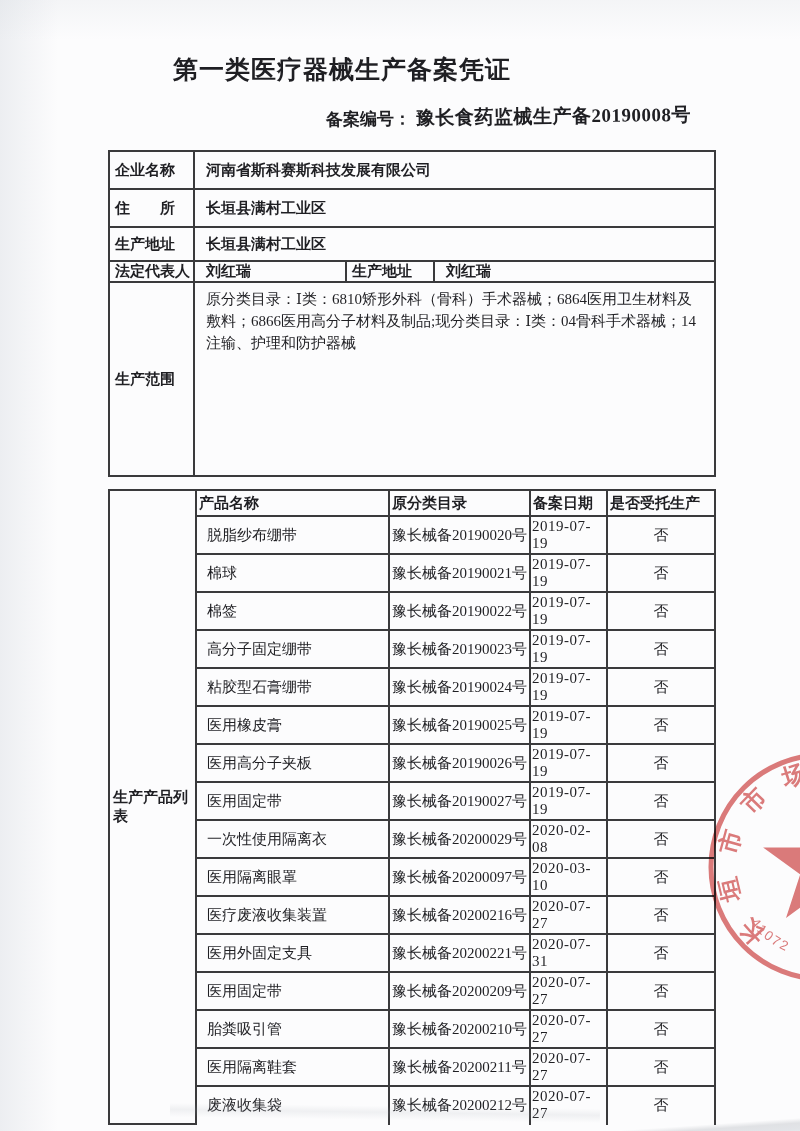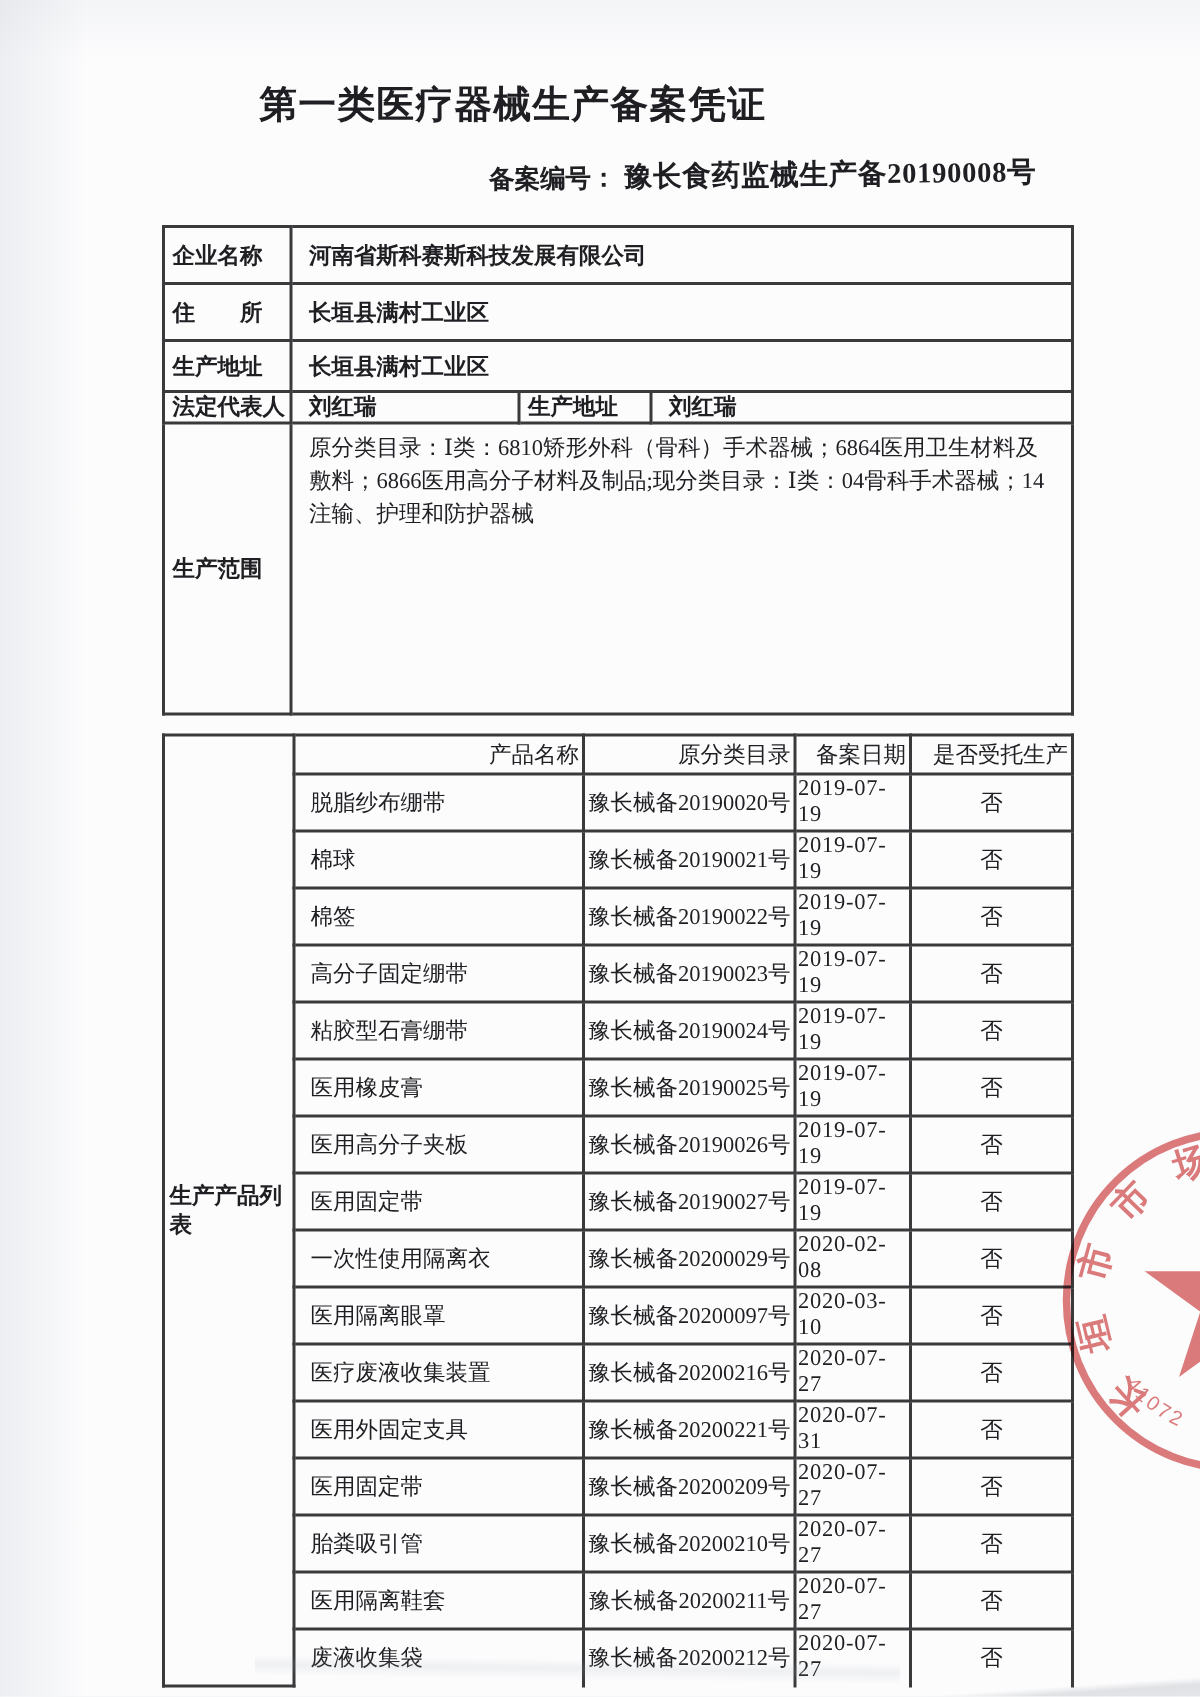--- a/index.html
+++ b/index.html
@@ -32,21 +32,21 @@
   td { border:2px solid var(--line); overflow:hidden; }
 
   .info-table { left:108px; top:150px; width:606px; }
   .label-cell { font-weight:bold; font-size:15px; padding:0 2px 0 5px; vertical-align:middle; }
   .value-cell { font-size:15px; padding:0 6px 0 11px; vertical-align:middle;font-weight:bold; }
   .scope-value-cell { vertical-align:top; padding:5px 8px 0 11px; line-height:22px; font-size:15px; }
 
   .product-table { left:108px; top:489px; width:606px; }
   .product-table td { font-size:15px; }
   .side-label-cell { font-weight:bold; font-size:14px; padding:0 1px 0 3px; vertical-align:middle; letter-spacing:0; }
-  .head-cell { text-align:right; font-weight:normal; font-size:14px; padding:0 2px; }
+  .head-cell { text-align:left; font-weight:bold; font-size:14px; padding:0 2px; }
   .c-name { text-align:left; padding-left:10px; }
   .c-code { text-align:center; padding:0 2px; }
   .c-date { font-size:14px; letter-spacing:0.5px; }
   .c-flag { text-align:center; }
   .product-table tr.data-row:last-child td { border-bottom-color:transparent; }
 
   .seal { position:absolute; left:688px; top:732px; width:270px; height:270px;
     opacity:0.83; mix-blend-mode:multiply; pointer-events:none; }
 </style>
 </head>

